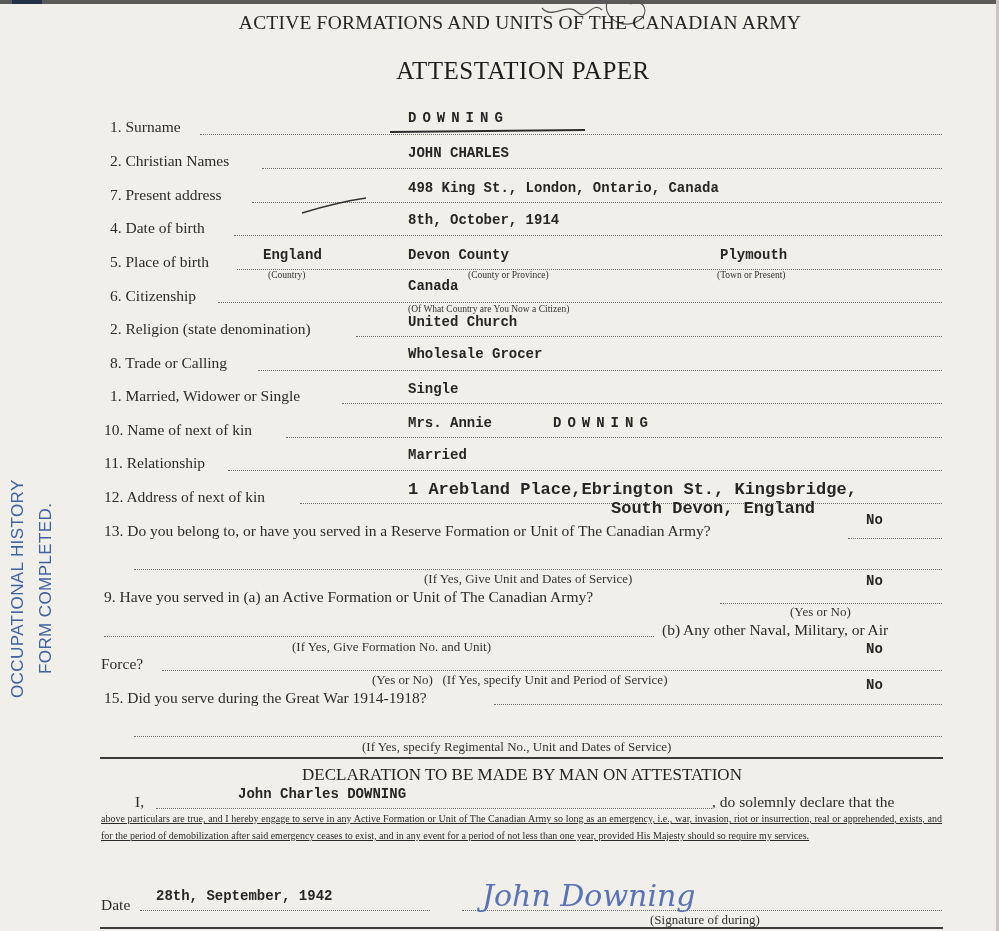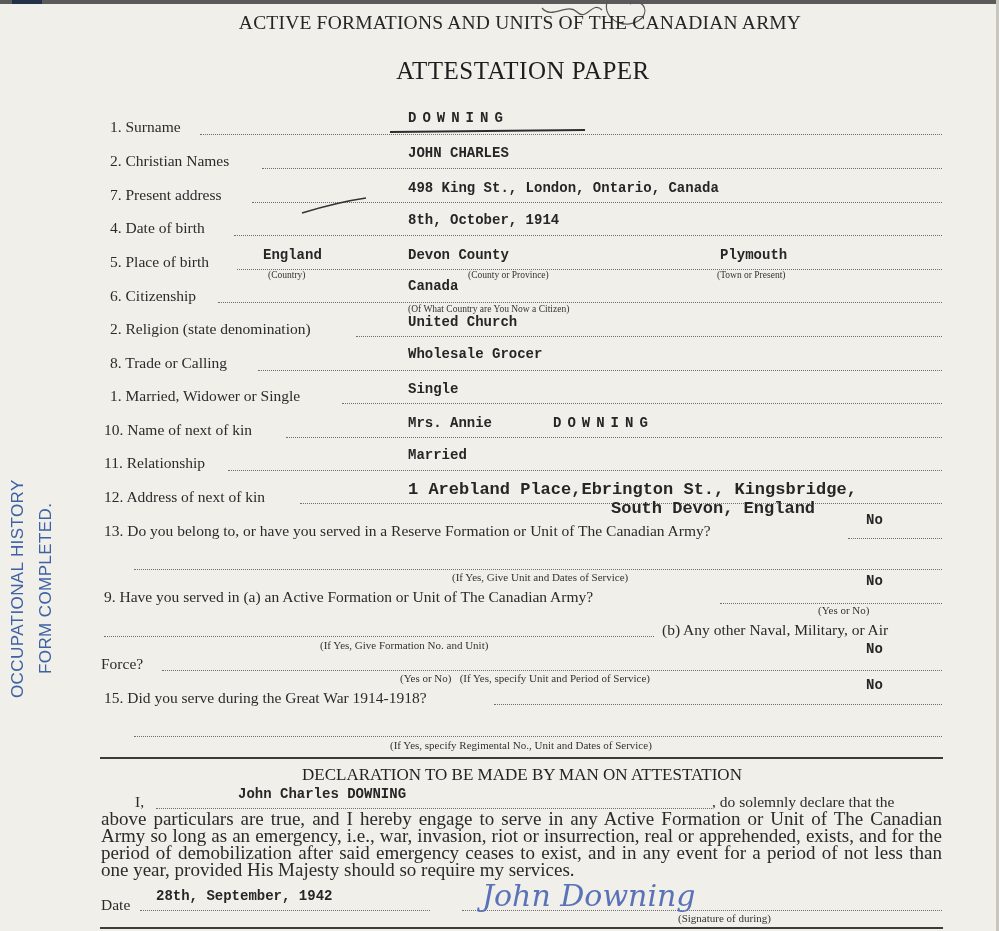--- a/index.html
+++ b/index.html
@@ -16,32 +16,32 @@
   .abs { position:absolute; white-space:nowrap; }
   .hdr1 { left:0; width:1040px; text-align:center; top:12px; font-size:19.5px; letter-spacing:0.2px; color:#262626; }
   .hdr2 { left:0; width:1046px; text-align:center; top:57px; font-size:25px; letter-spacing:0.5px; color:#1e1e1e; }
   .scrawl { position:absolute; left:532px; top:0; width:145px; height:30px; }
 
   .label { font-size:15.5px; color:#2b2b2b; }
   .dots { position:absolute; height:0; border-bottom:1.4px dotted #6e6e6e; }
   .typed { font-family:"Liberation Mono", "DejaVu Sans Mono", monospace; font-weight:bold; font-size:14px; color:#262626; }
   .typed.spaced { letter-spacing:6px; }
   .small { font-size:9.5px; color:#333; }
-  .note { font-size:11px; color:#333;margin-left:28px; }
+  .note { font-size:13px; color:#333; }
   .stamp-line1, .stamp-line2 {
     position:absolute; white-space:nowrap;
     font-family:"Liberation Sans", "DejaVu Sans", sans-serif;
     color:#3e62a4; font-size:17px; letter-spacing:0.4px;
     transform:rotate(-90deg); transform-origin:left top;
   }
 
   .rule { position:absolute; left:100px; width:843px; height:0; border-top:2px solid #3b3b3b; }
 
   .decl-title { left:0; width:1044px; text-align:center; top:765px; font-size:17px; color:#222; }
-  .para { position:absolute; left:101px; width:841px; font-size:19px; line-height:17px; text-align:justify; color:#2b2b2b; }
+  .para { position:absolute; left:101px; width:841px; font-size:10px; line-height:17px; text-align:justify; color:#2b2b2b;text-decoration:underline; }
   .sig { position:absolute; font-family:"DejaVu Serif", serif; font-style:italic; color:#5a72b8; font-size:30px; }
 </style>
 </head>
 <body>
 
 <div class="topbar"></div>
 <div class="topbar-mark"></div>
 <div class="edge-right"></div>
 
 <svg class="scrawl" viewBox="0 0 145 30">

